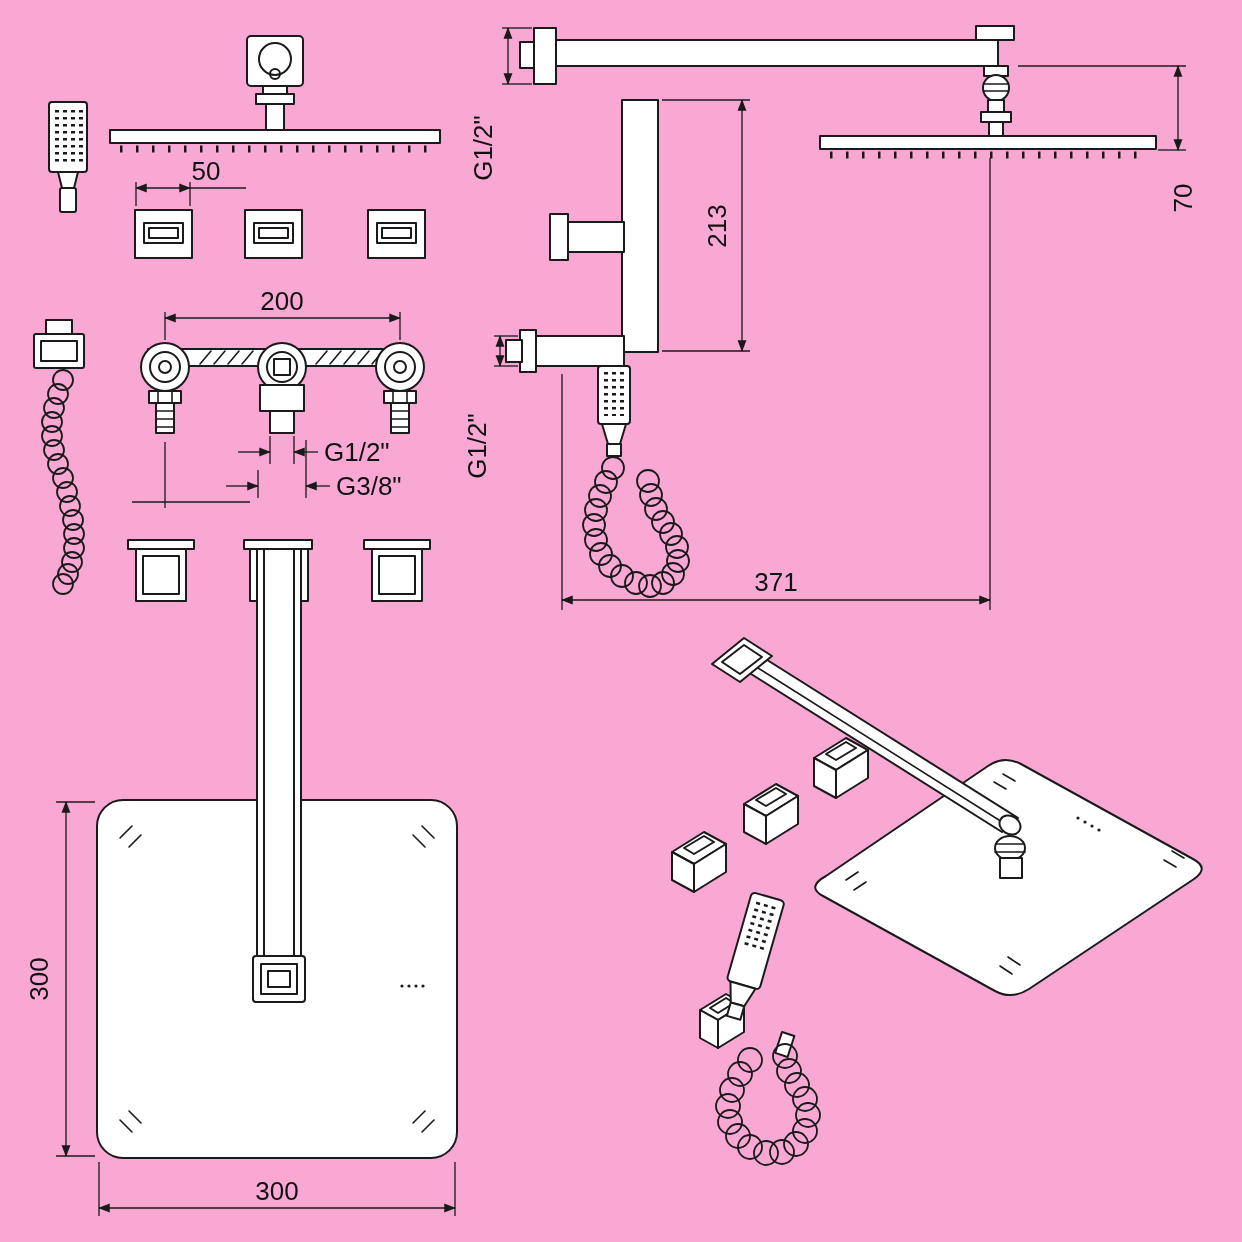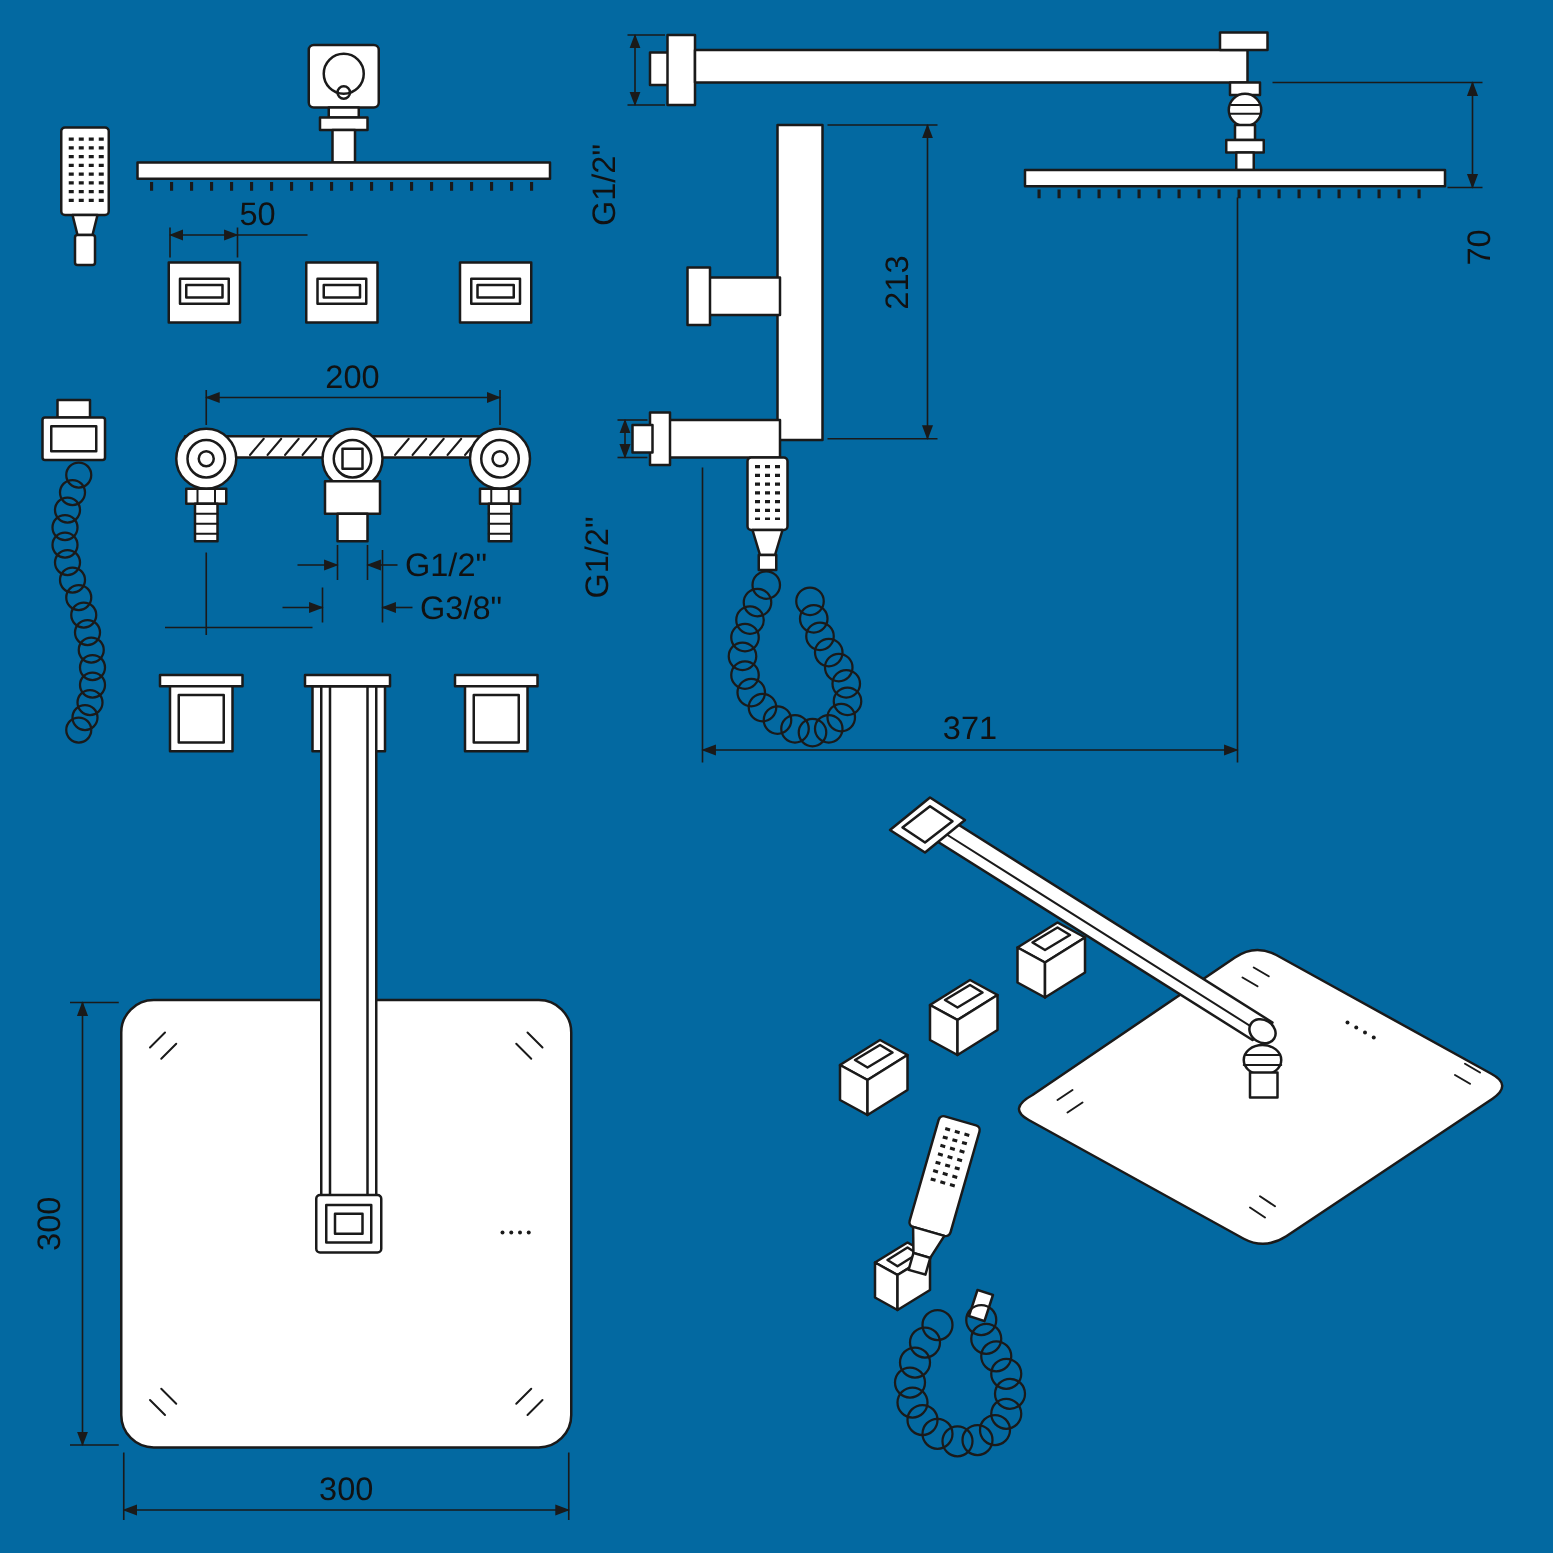--- a/index.html
+++ b/index.html
@@ -1,16 +1,16 @@
 <!DOCTYPE html>
 <html><head>
 <meta charset="utf-8">
 <style>
   html,body{margin:0;padding:0;background:#ffffff;}
-  .canvas{position:relative;width:1242px;height:1242px;background:#0369a1;overflow:hidden;}
+  .canvas{position:relative;width:1242px;height:1242px;background:#f9a8d4;overflow:hidden;}
   svg{display:block;}
   .s{fill:#ffffff;stroke:#1a1a1a;stroke-width:2;stroke-linejoin:round;stroke-linecap:round;}
   .o{fill:none;stroke:#1a1a1a;stroke-width:2;stroke-linejoin:round;stroke-linecap:round;}
   .t{fill:none;stroke:#1a1a1a;stroke-width:1.6;stroke-linecap:round;}
   .dim{fill:none;stroke:#1a1a1a;stroke-width:1.3;}
   .ticks{fill:none;stroke:#1a1a1a;stroke-width:7;stroke-dasharray:2.5 13.5;}
   .dots{fill:none;stroke:#1a1a1a;stroke-width:4;stroke-dasharray:2.5 4.5;}
   .coil circle{fill:none;stroke:#1a1a1a;stroke-width:1.8;}
   .lbl{font-family:"Liberation Sans",sans-serif;font-size:26px;fill:#111111;}
 </style>

